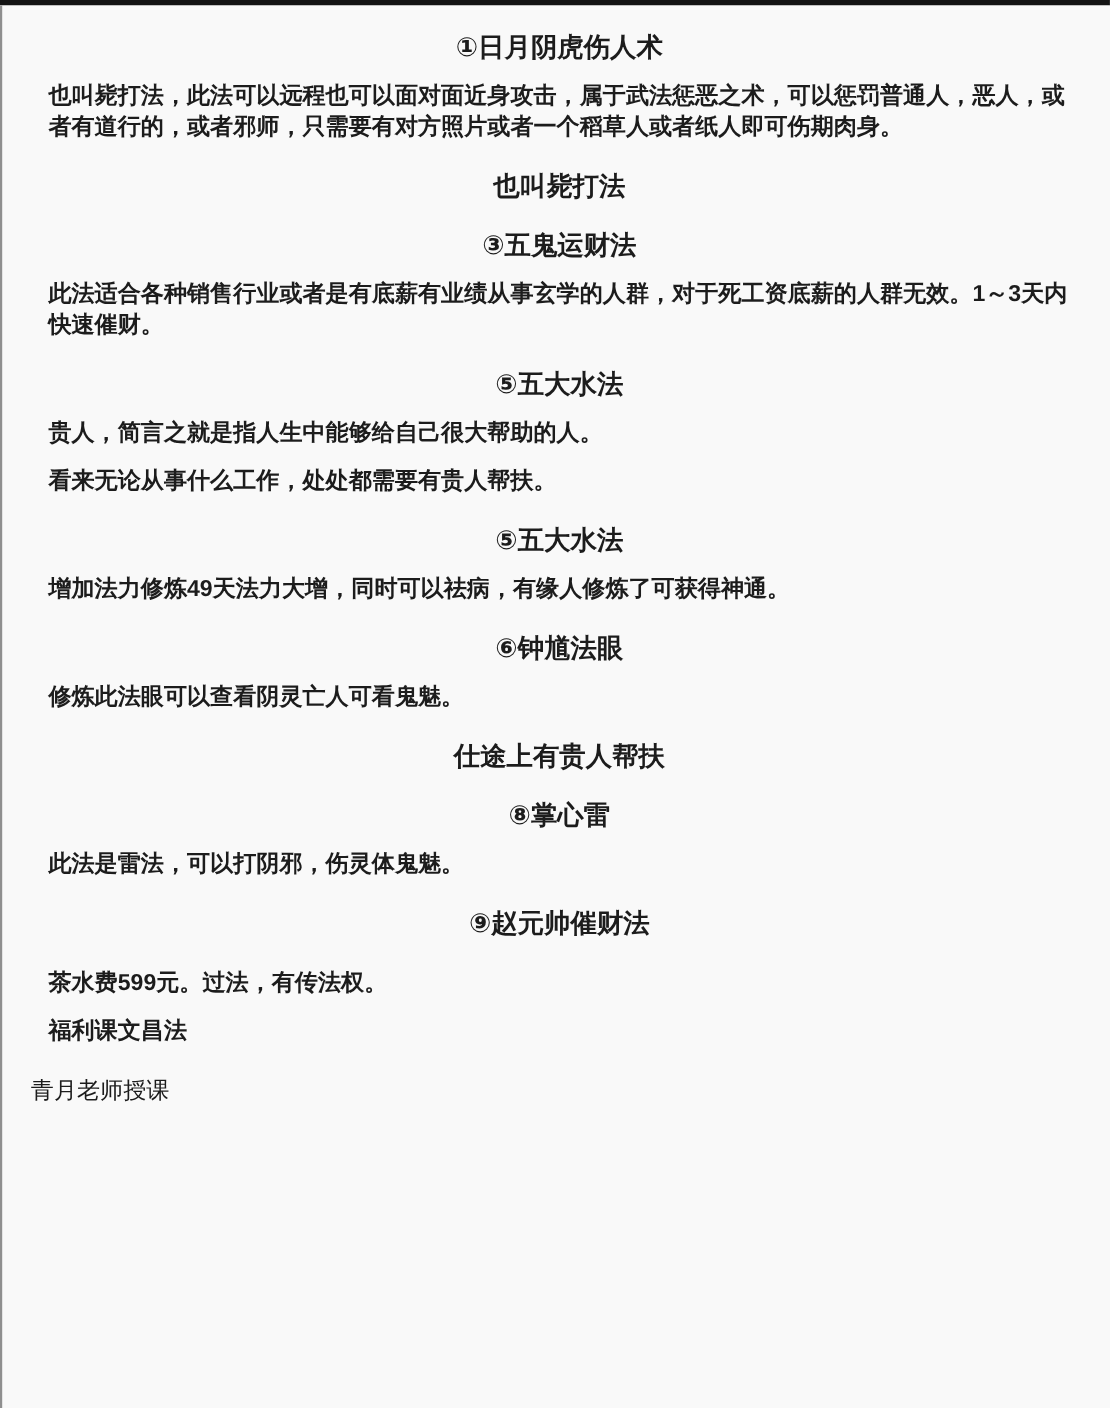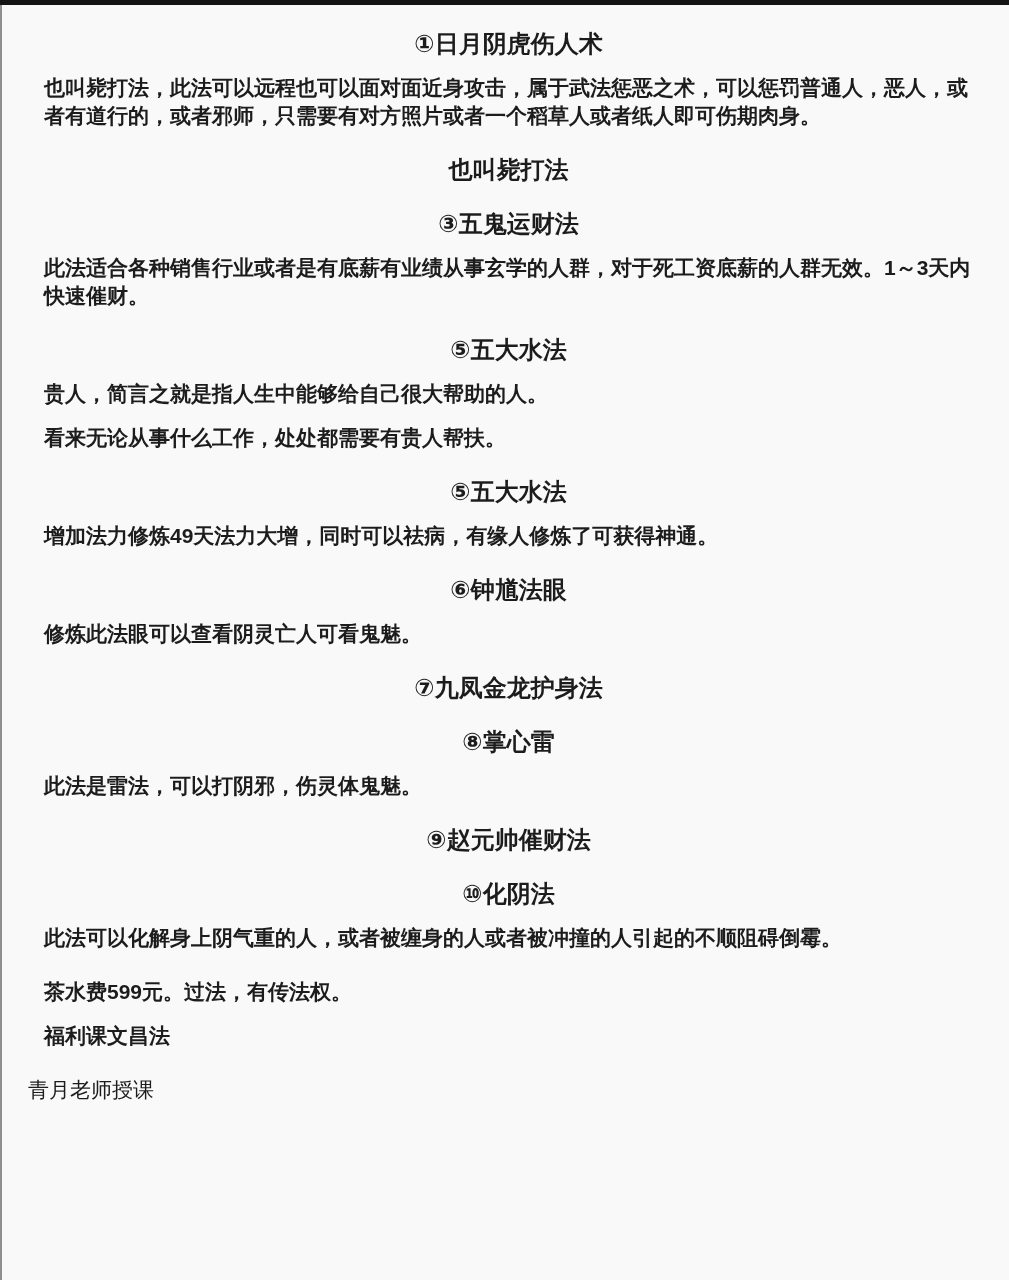--- a/index.html
+++ b/index.html
@@ -80,32 +80,28 @@
         </div>
         <div class="section">
           <h2>⑤五大水法</h2>
           <p>增加法力修炼49天法力大增，同时可以祛病，有缘人修炼了可获得神通。</p>
         </div>
         <div class="section">
           <h2>⑥钟馗法眼</h2>
           <p>修炼此法眼可以查看阴灵亡人可看鬼魅。</p>
         </div>
         <div class="section">
-          <h2>⑦九凤金龙护身法</h2>
+          <h2>仕途上有贵人帮扶</h2>
         </div>
         <div class="section">
           <h2>⑧掌心雷</h2>
           <p>此法是雷法，可以打阴邪，伤灵体鬼魅。</p>
         </div>
         <div class="section">
           <h2>⑨赵元帅催财法</h2>
-        </div>
-        <div class="section">
-          <h2>⑩化阴法</h2>
-          <p>此法可以化解身上阴气重的人，或者被缠身的人或者被冲撞的人引起的不顺阻碍倒霉。</p>
         </div>
       </div>
 
     <div class="footer-block">
       <p>茶水费599元。过法，有传法权。</p>
       <p>福利课文昌法</p>
     </div>
 
     <p class="signature">青月老师授课</p>
 

